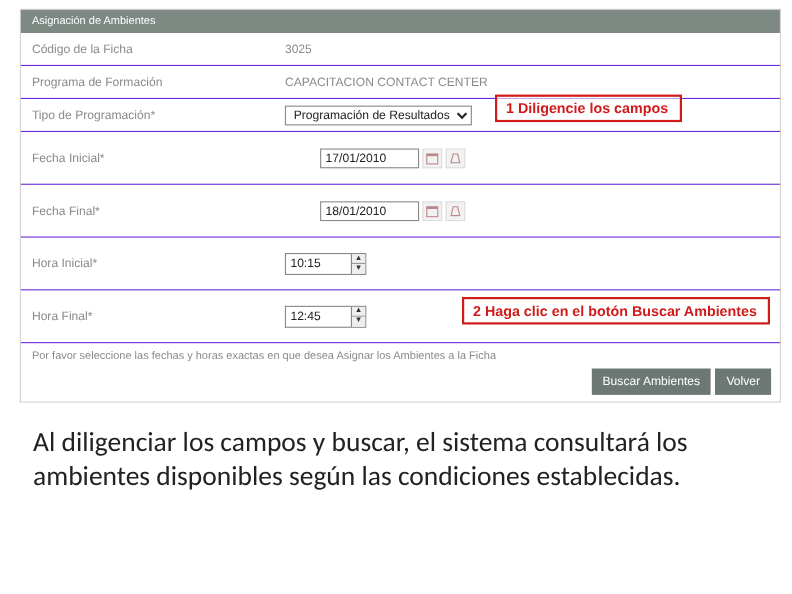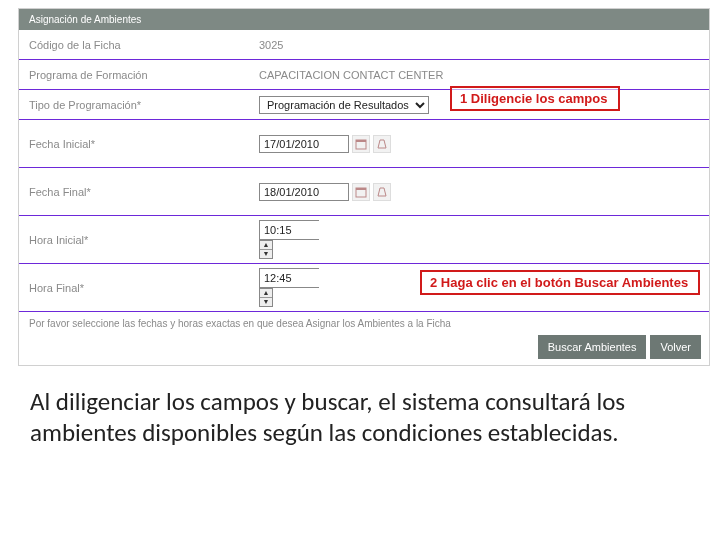--- a/index.html
+++ b/index.html
@@ -55,37 +55,37 @@
     align-items: center;
     gap: 3px;
   }
   .text-input {
     border: 1px solid #888;
     font-size: 11px;
     padding: 8px 4px;
     width: 90px;
     height: 18px;
     color: #222;
+    margin-left: 32px;
   }
   .icon-btn {
     width: 18px;
     height: 18px;
     display: inline-flex;
     align-items: center;
     justify-content: center;
     font-size: 11px;
     color: #aaa;
     cursor: pointer;
     background: #f2f2f2;
     border: 1px solid #ddd;
   }
   .spinner-wrap {
     display: flex;
     align-items: stretch;
-    flex-direction: column;
   }
   .spinner-input {
     border: 1px solid #888;
     border-right: none;
     font-size: 11px;
     padding: 2px 4px;
     width: 60px;
     height: 20px;
     color: #222;
   }

